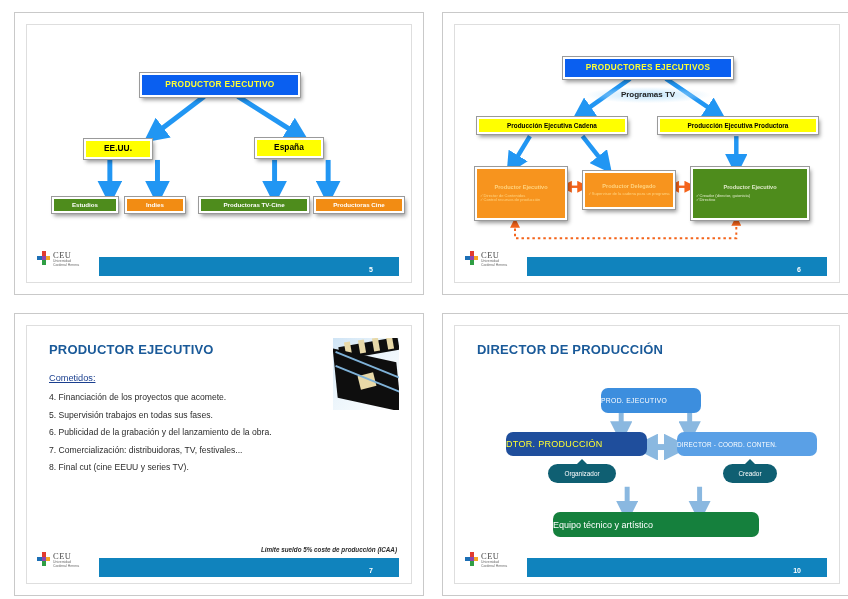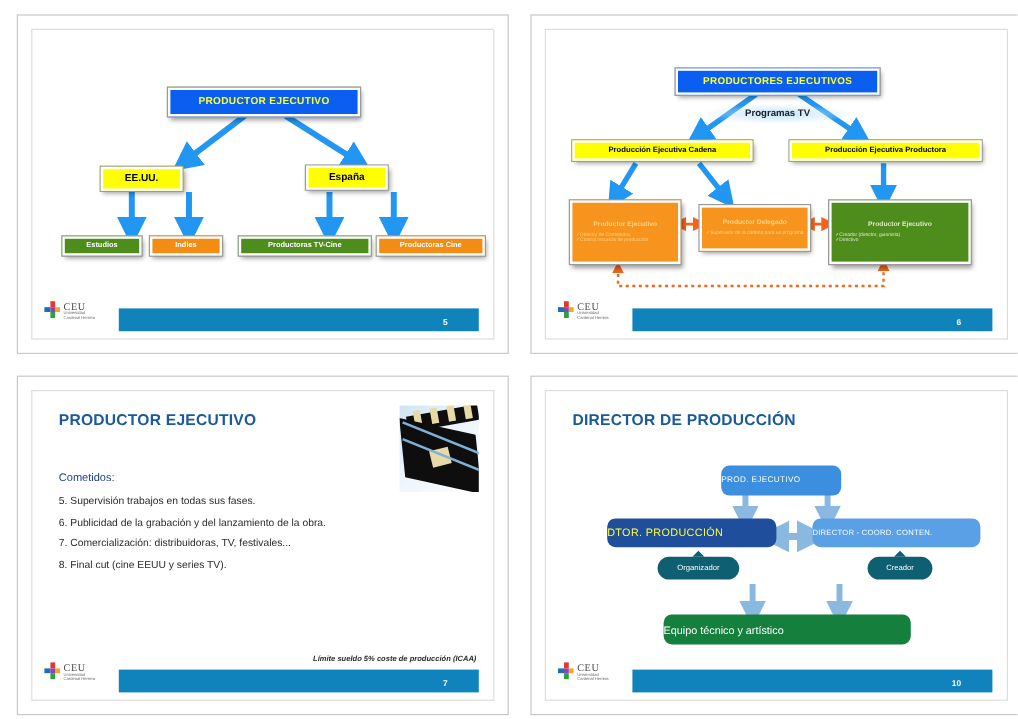--- a/index.html
+++ b/index.html
@@ -30,21 +30,21 @@
   .bev.yellow{background:#ffff00;color:#000000;}
   .bev.green{background:#4e8c1c;color:#ffffff;}
   .bev.orange{background:#f28c13;color:#ffffff;}
   .bev.orangeL{background:#f7941e;color:#ffd37f;}
   .bev.greenL{background:#4e8c1c;color:#dfe9c9;}
   .bev span{display:block;line-height:1.15;}
   svg.flow{position:absolute;left:0;top:0;width:100%;height:100%;pointer-events:none;}
 
   
   .s3 .body{position:absolute;left:22px;top:44px;width:300px;font-size:8.6px;color:#2b2b2b;line-height:17.4px;}
-  .s3 .cometidos{font-size:9.2px;color:#1a3f8f;margin-bottom:2px;display:block;margin-top:20px;}
+  .s3 .cometidos{font-size:9.2px;color:#1a3f8f;text-decoration:underline;margin-bottom:2px;display:block;}
   .s3 .item{white-space:nowrap;}
   .s3 .note{position:absolute;right:14px;bottom:30px;font-size:6.3px;font-style:italic;
             font-weight:bold;color:#2b2b2b;}
   .clap{position:absolute;right:12px;top:12px;width:66px;height:72px;overflow:hidden;
         background:linear-gradient(135deg,#cfe4f5 0%,#eaf4fb 40%,#ffffff 100%);}
   .clap .bar{position:absolute;background:#0e0e0e;}
   .clap .stripe{position:absolute;background:#e8d9a8;}
 
   
   .rbox{position:absolute;box-sizing:border-box;border-radius:7px;display:flex;
@@ -217,20 +217,21 @@
         <div class="stripe" style="left:40px;top:0px;width:6px;height:13px;transform:rotate(-10deg);"></div>
         <div class="stripe" style="left:54px;top:-2px;width:6px;height:13px;transform:rotate(-10deg);"></div>
         <div class="bar" style="left:2px;top:18px;width:64px;height:48px;transform:skewY(18deg) rotate(-6deg);"></div>
         <div class="stripe" style="left:26px;top:36px;width:16px;height:14px;transform:rotate(-14deg);"></div>
         <div class="bar" style="left:0px;top:26px;width:70px;height:2px;background:#7fb2d8;transform:rotate(22deg);"></div>
         <div class="bar" style="left:0px;top:40px;width:70px;height:2px;background:#7fb2d8;transform:rotate(22deg);"></div>
       </div>
 
       <div class="body">
         <span class="cometidos">Cometidos:</span>
+        <div class="item">4. Financiación de los proyectos que acomete.</div>
         <div class="item">5. Supervisión trabajos en todas sus fases.</div>
         <div class="item">6. Publicidad de la grabación y del lanzamiento de la obra.</div>
         <div class="item">7. Comercialización: distribuidoras, TV, festivales...</div>
         <div class="item">8. Final cut (cine EEUU y series TV).</div>
       </div>
 
       <div class="note">Límite sueldo 5% coste de producción (ICAA)</div>
 
       <div class="footer">
         <div class="ceu">

